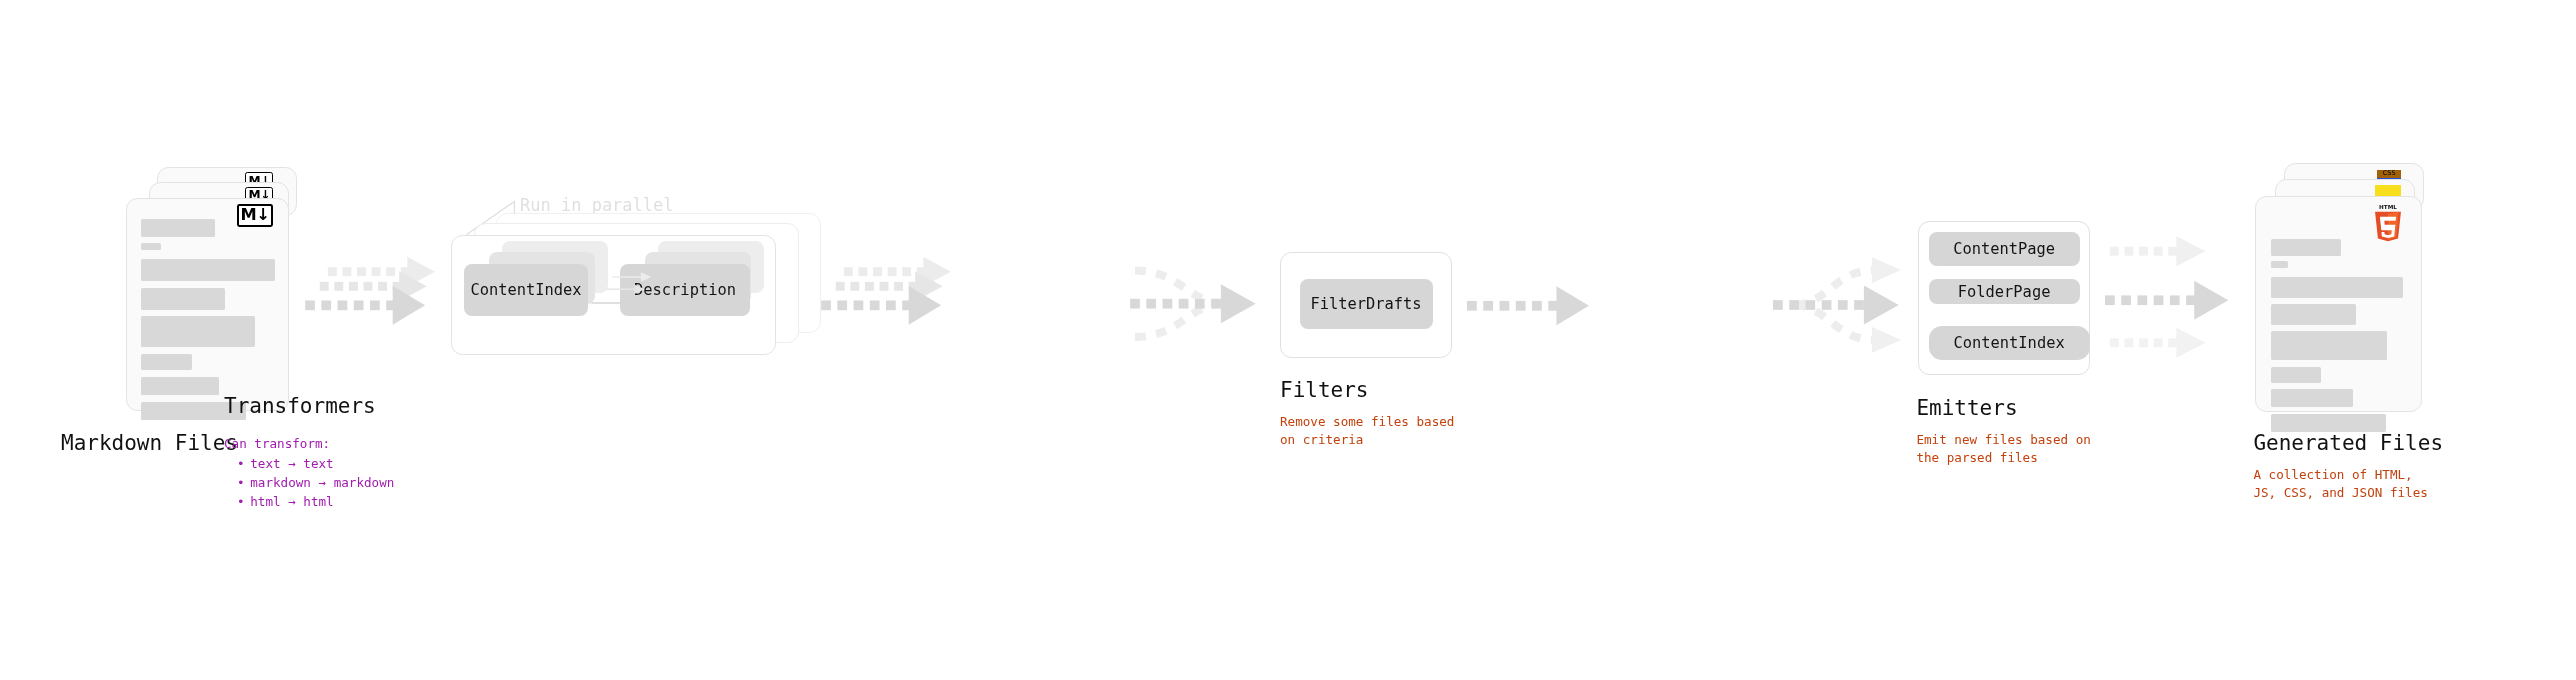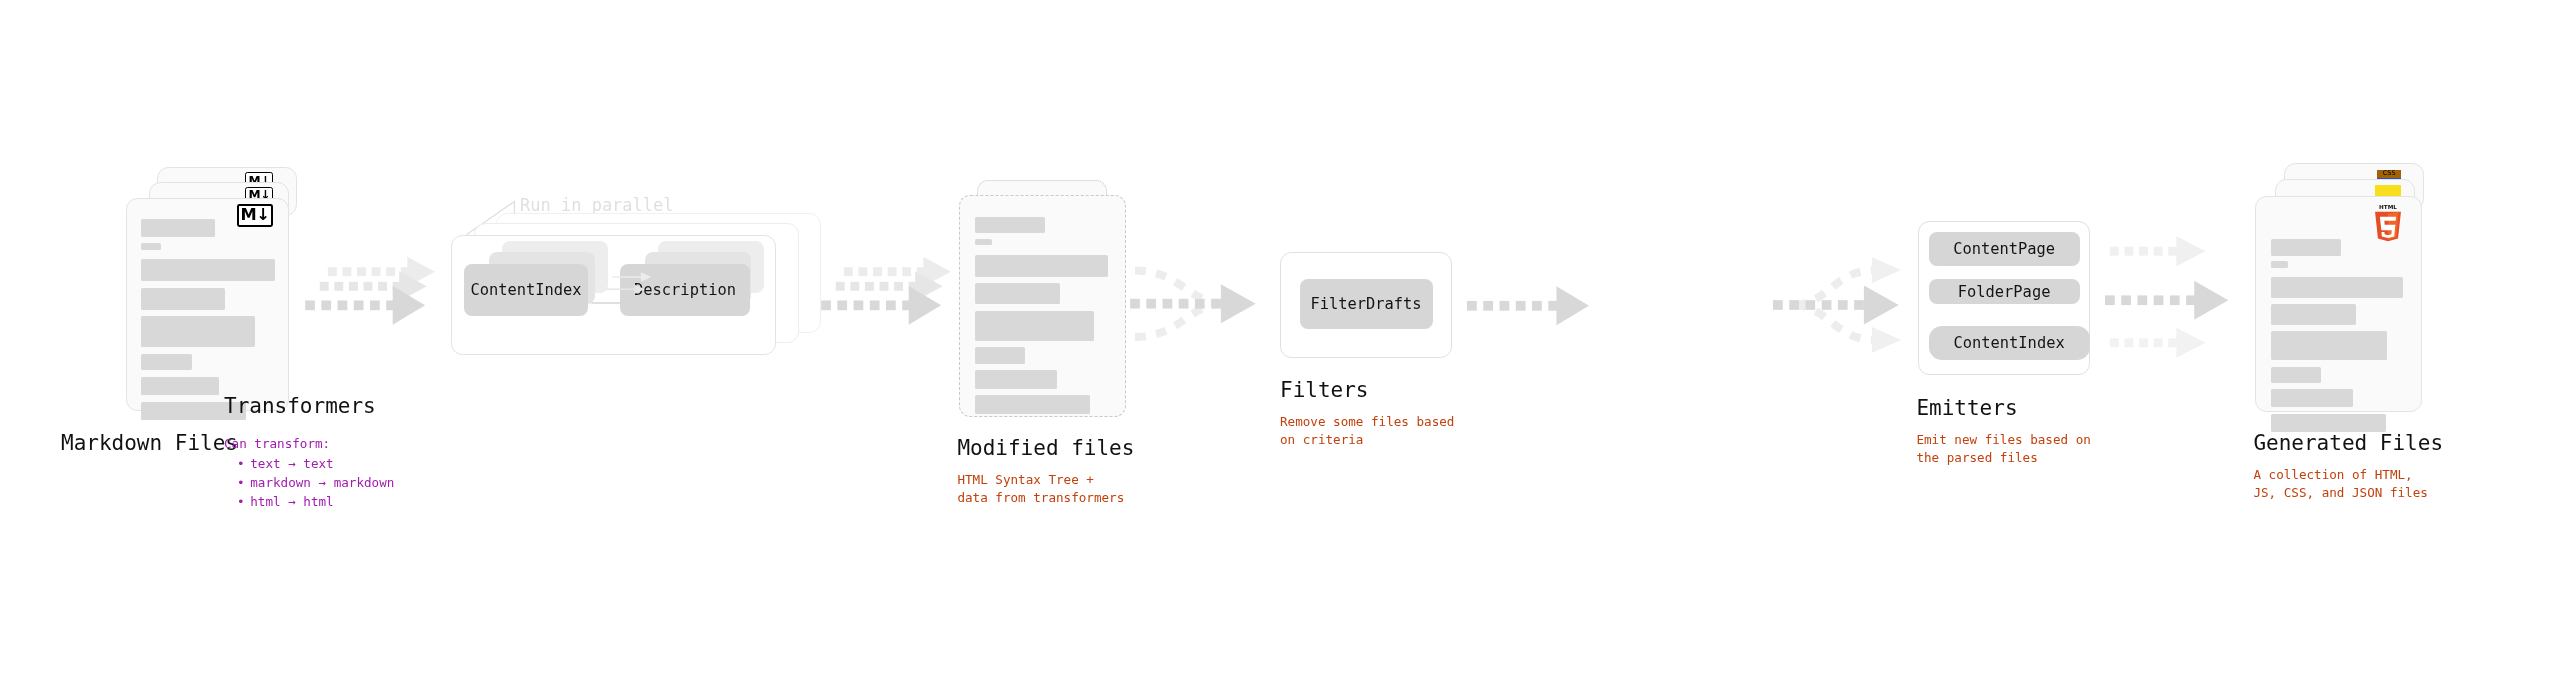--- a/index.html
+++ b/index.html
@@ -271,40 +271,20 @@
           <rect x="20" y="45" width="12" height="12"></rect>
         <rect x="40" y="45" width="12" height="12"></rect>
           <rect x="60" y="45" width="12" height="12"></rect>
         <rect x="80" y="45" width="12" height="12"></rect>
           <rect x="100" y="45" width="12" height="12"></rect>
         <polygon points="108,27 148,51 108,75"></polygon>
       </g>
     </svg>
   </div>
 
-  <div class="stage" style="left:959px; top:180px;">
-    <div class="doc-stack" style="width:187px;height:260px;">
-      <div class="doc dotted" style="left:18px; top:0px; width:130px; height:37px;"></div>
-      <div class="doc dashed" style="left:0px; top:14.6px; width:167px; height:222px;">
-        <div class="doc-lines" style="left:14.6px; right:13px; top:21px;">
-          <div class="ln" style="width:51%;height:16.3px;"></div>
-          <div class="ln" style="width:13%;height:6.5px;margin-top:-0.8px;margin-bottom:9.8px;"></div>
-          <div class="ln" style="width:97%;height:22px;"></div>
-          <div class="ln" style="width:62%;height:21px;"></div>
-          <div class="ln" style="width:87%;height:30px;"></div>
-          <div class="ln" style="width:37%;height:16.3px;"></div>
-          <div class="ln" style="width:60%;height:18.7px;"></div>
-          <div class="ln" style="width:84%;height:18.7px;"></div>
-        </div>
-      </div>
-    </div>
-    <div class="cap-title" style="left:-1.6px; top:256px;">Modified files</div>
-    <div class="cap-sub" style="left:-1.6px; top:291px;">HTML Syntax Tree +
-data from transformers</div>
-  </div>
 
   <div class="abs-svg" style="left:1130px; top:264px;">
     <svg width="138" height="81" viewBox="0 0 170 100">
       <path d="M6,8 C60,8 72,46 112,49" fill="none" stroke="#ededed" stroke-width="10" stroke-dasharray="13 13"></path>
       <path d="M6,90 C60,90 72,52 112,49" fill="none" stroke="#ededed" stroke-width="10" stroke-dasharray="13 13"></path>
       <g fill="#d8d8d8">
         <rect x="0" y="43" width="12" height="12"></rect>
           <rect x="20" y="43" width="12" height="12"></rect>
         <rect x="40" y="43" width="12" height="12"></rect>
           <rect x="60" y="43" width="12" height="12"></rect>

